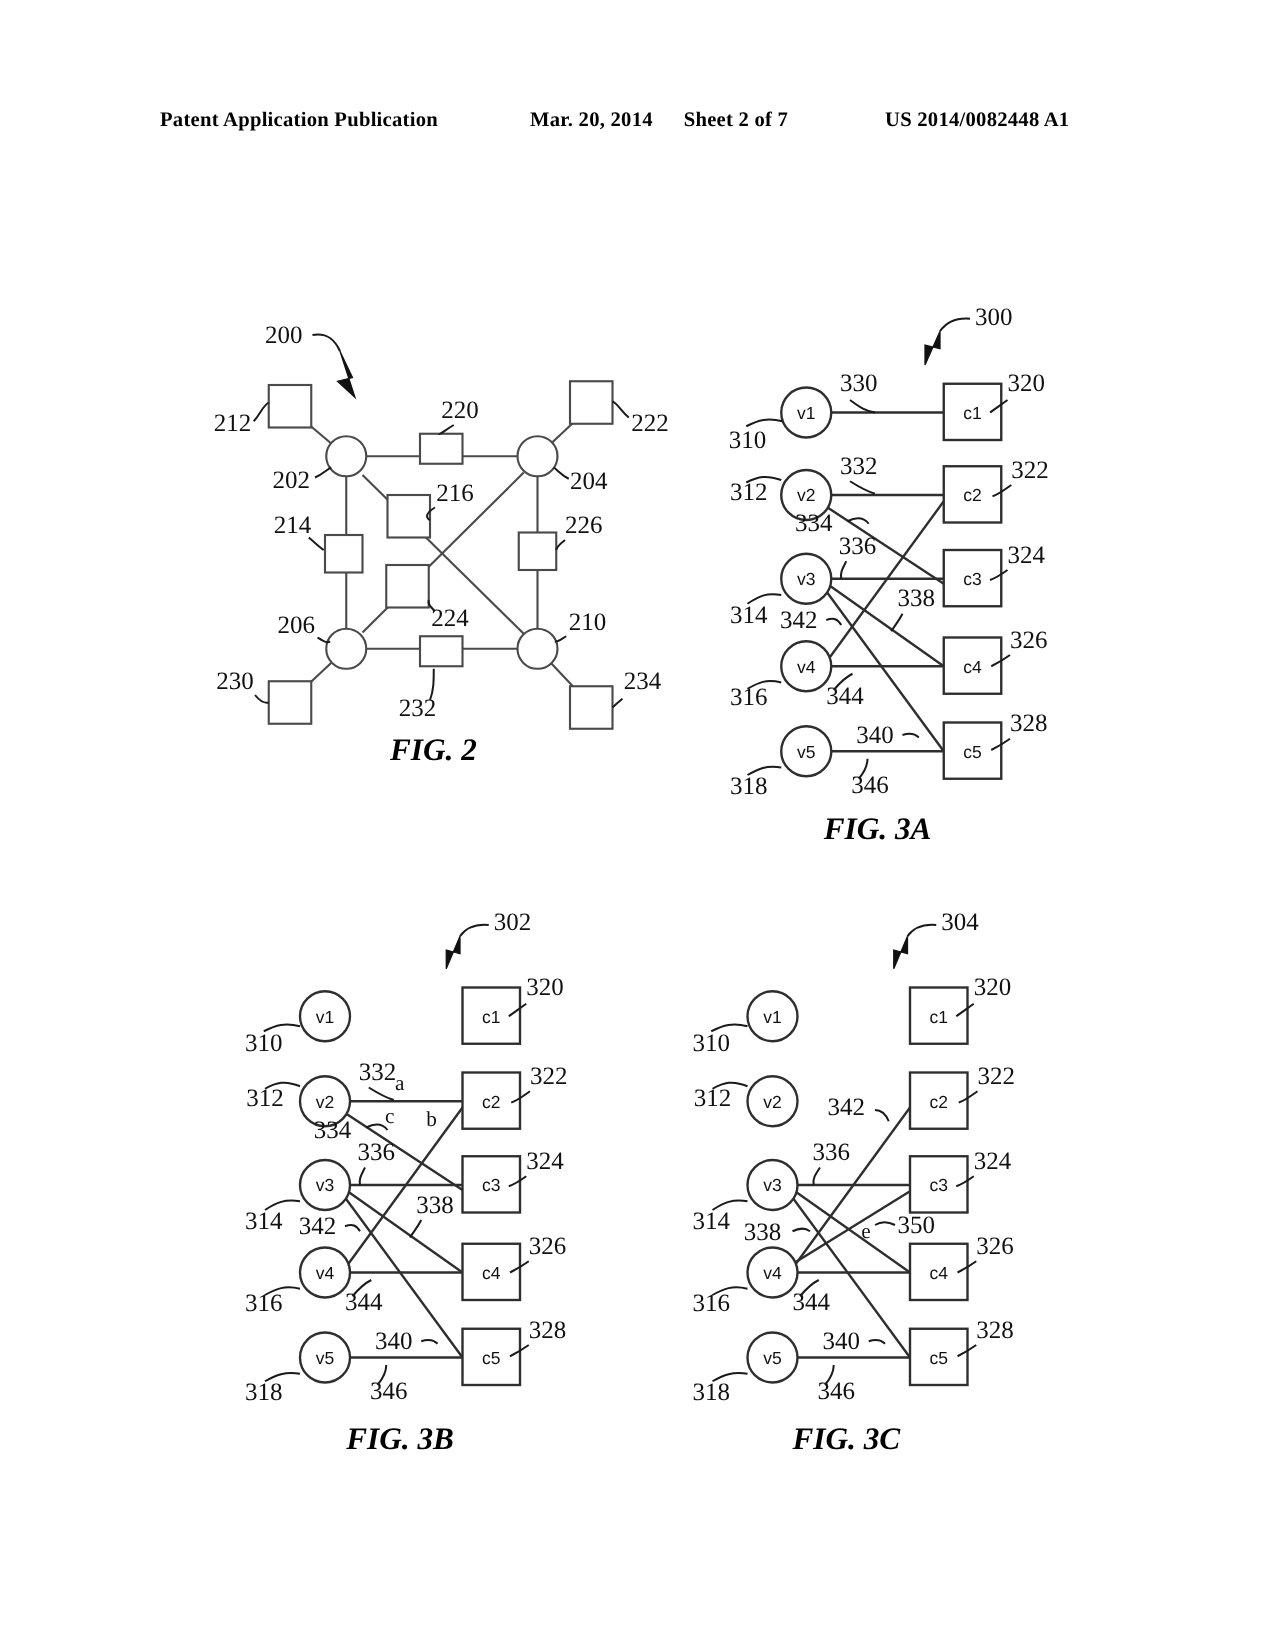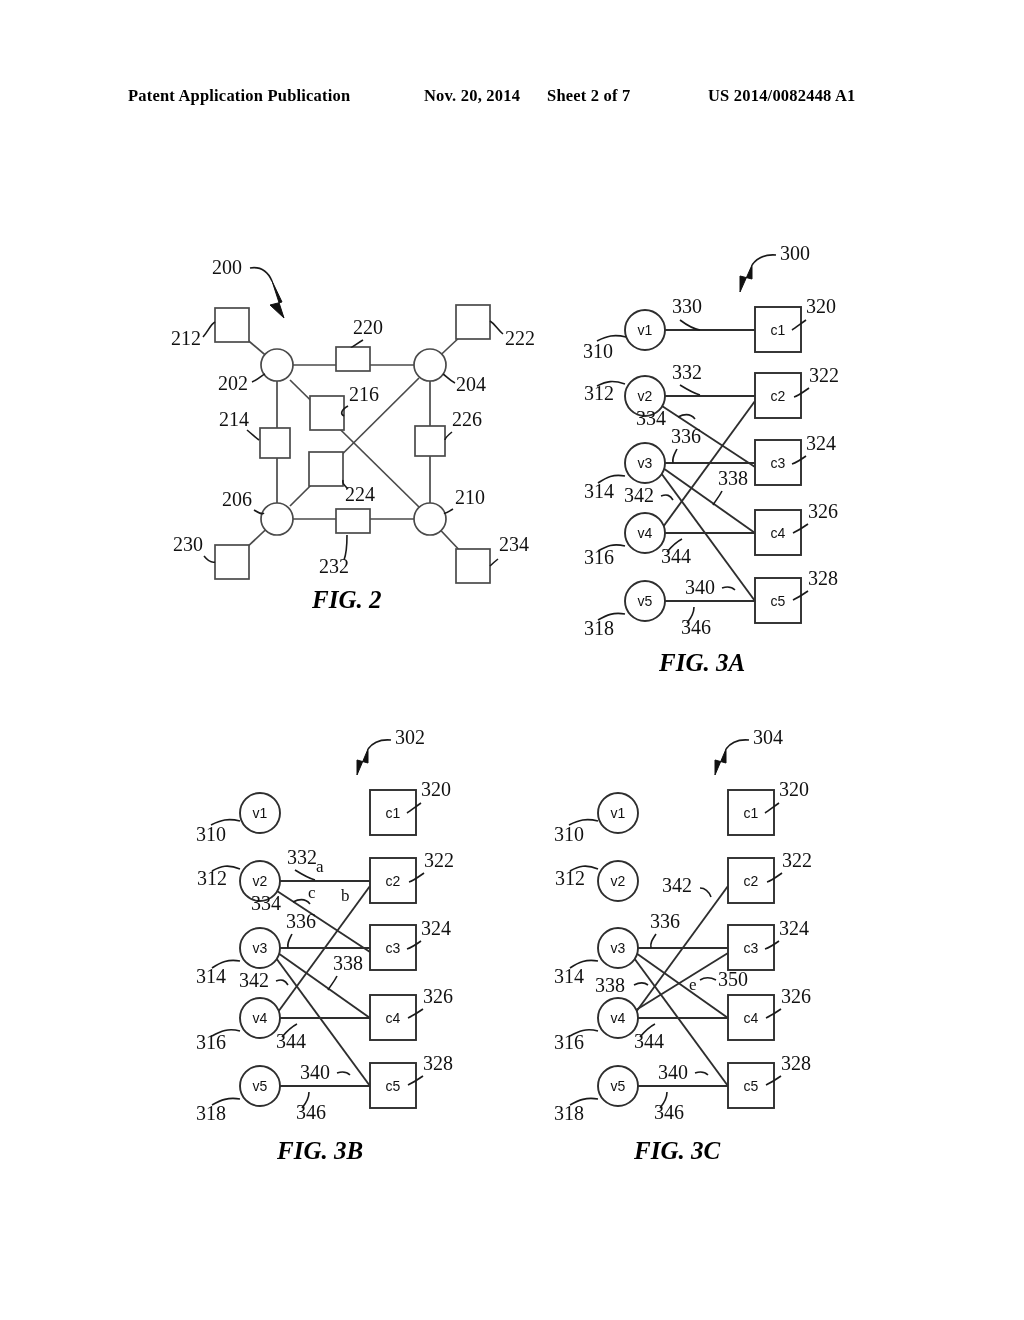--- a/index.html
+++ b/index.html
@@ -36,21 +36,21 @@
   .ln2{stroke:#2e2e2e;stroke-width:1.9;fill:none;}
   .shp{stroke:#4a4a4a;stroke-width:1.7;fill:#ffffff;}
   .shp2{stroke:#2e2e2e;stroke-width:1.9;fill:#ffffff;}
   .lead{stroke:#1a1a1a;stroke-width:1.6;fill:none;}
 </style>
 </head>
 <body>
 
 <div class="hdr">
   <span class="h1">Patent Application Publication</span>
-  <span class="h2">Nov. 20, 2014</span>
+  <span class="h2">Mar. 20, 2014</span>
   <span class="h3">Sheet 2 of 7</span>
   <span class="h4">US 2014/0082448 A1</span>
 </div>
 
 <svg id="sheet" width="1024" height="1320" viewBox="0 0 1024 1320">
 
   <g>
 
     <text class="ref" x="212" y="274">200</text>
     <path class="lead" d="M250,268 C262,266 268,272 272,281"></path>

